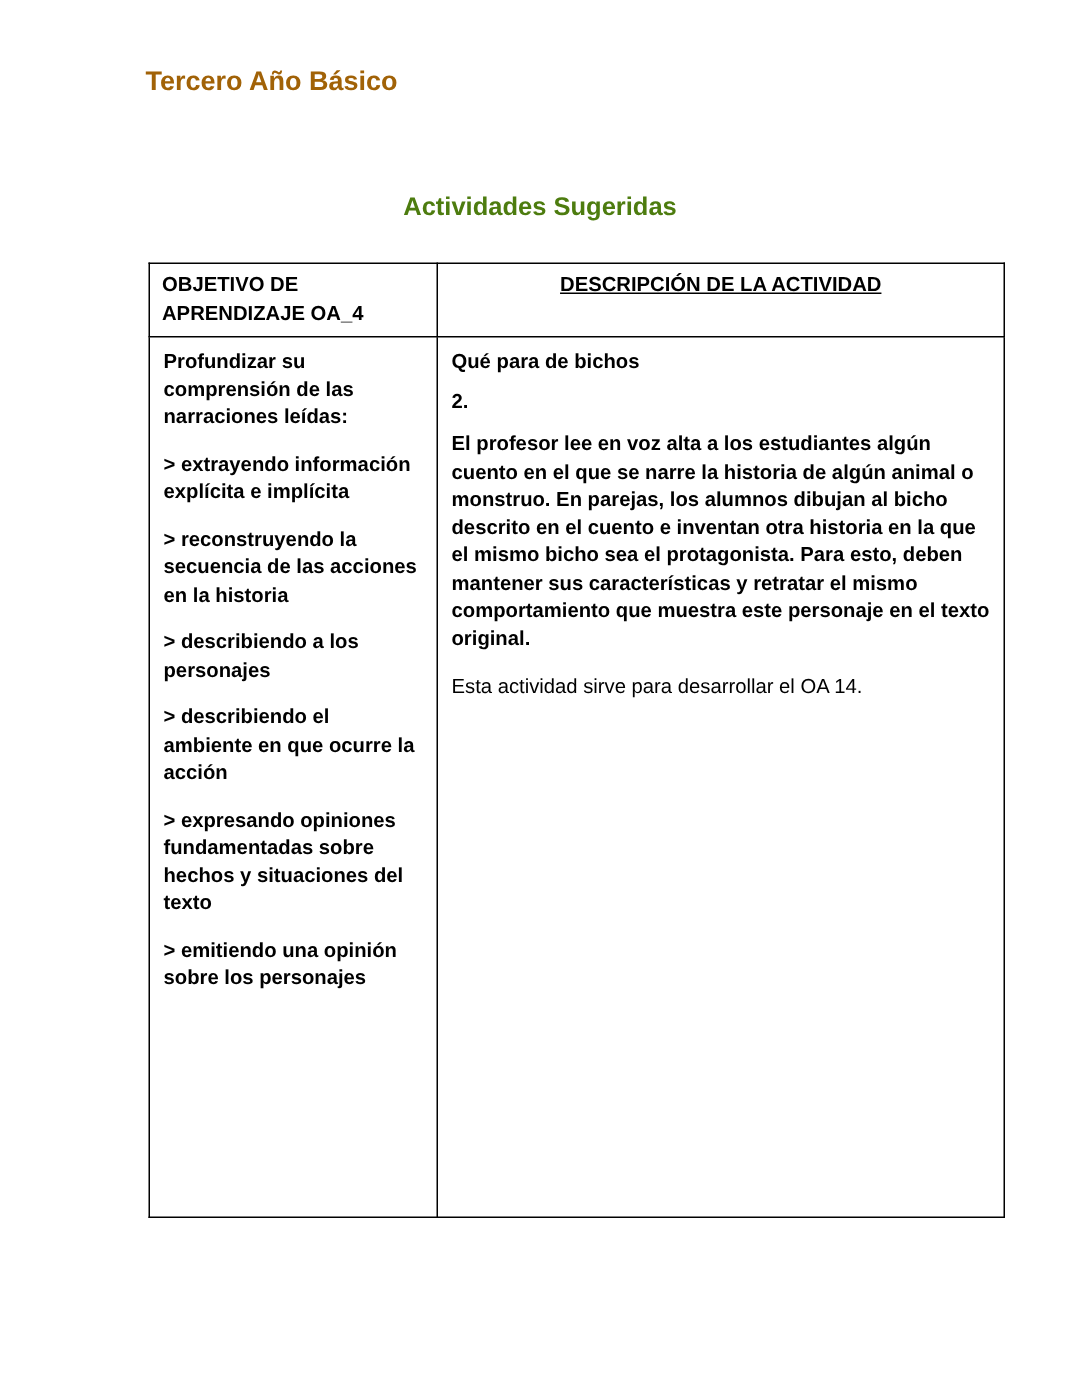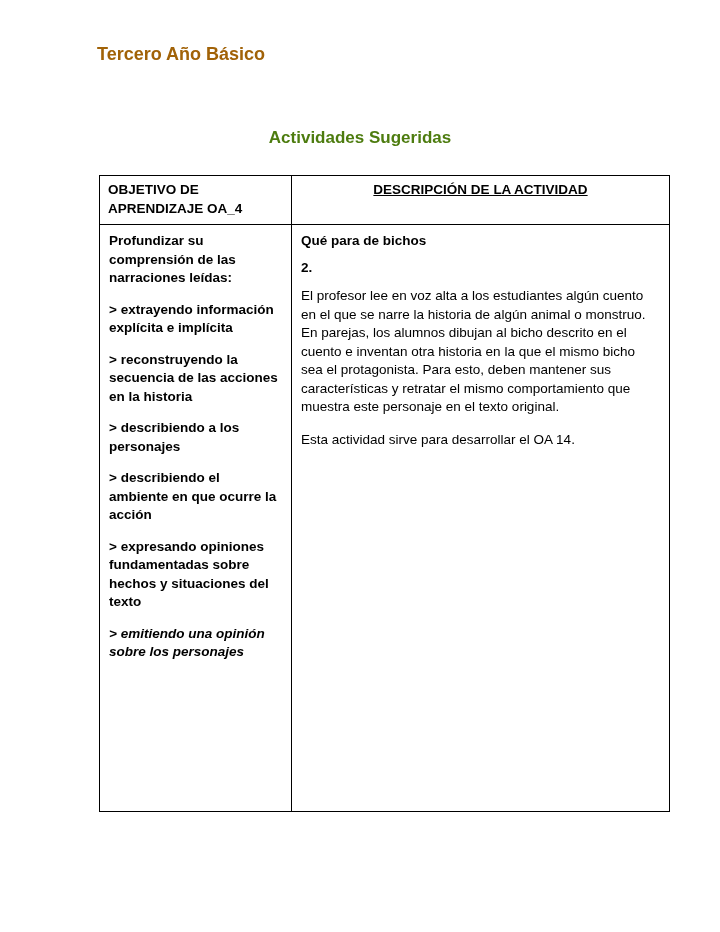--- a/index.html
+++ b/index.html
@@ -86,32 +86,33 @@
   th.col-description { text-align: center; }
   .activities-table td {
     height: 587px;
     padding: 7px 9px;
   }
   
   .objective-cell p {
     font-weight: bold;
     margin-bottom: 13px;
   }
-  .objective-cell p:last-child { margin-bottom: 0; font-style: italic; }
+  .objective-cell p:last-child { margin-bottom: 0; }
   
   .activity-title {
     font-weight: bold;
     margin-bottom: 8px;
   }
   .activity-number {
     font-weight: bold;
     margin-bottom: 10px;
   }
   .activity-paragraph {
     margin-bottom: 14px;
+    font-weight: bold;
   }
   .activity-note {
     margin-bottom: 0;
   }
 </style>
 </head>
 <body>
 
 <div class="page">
 

